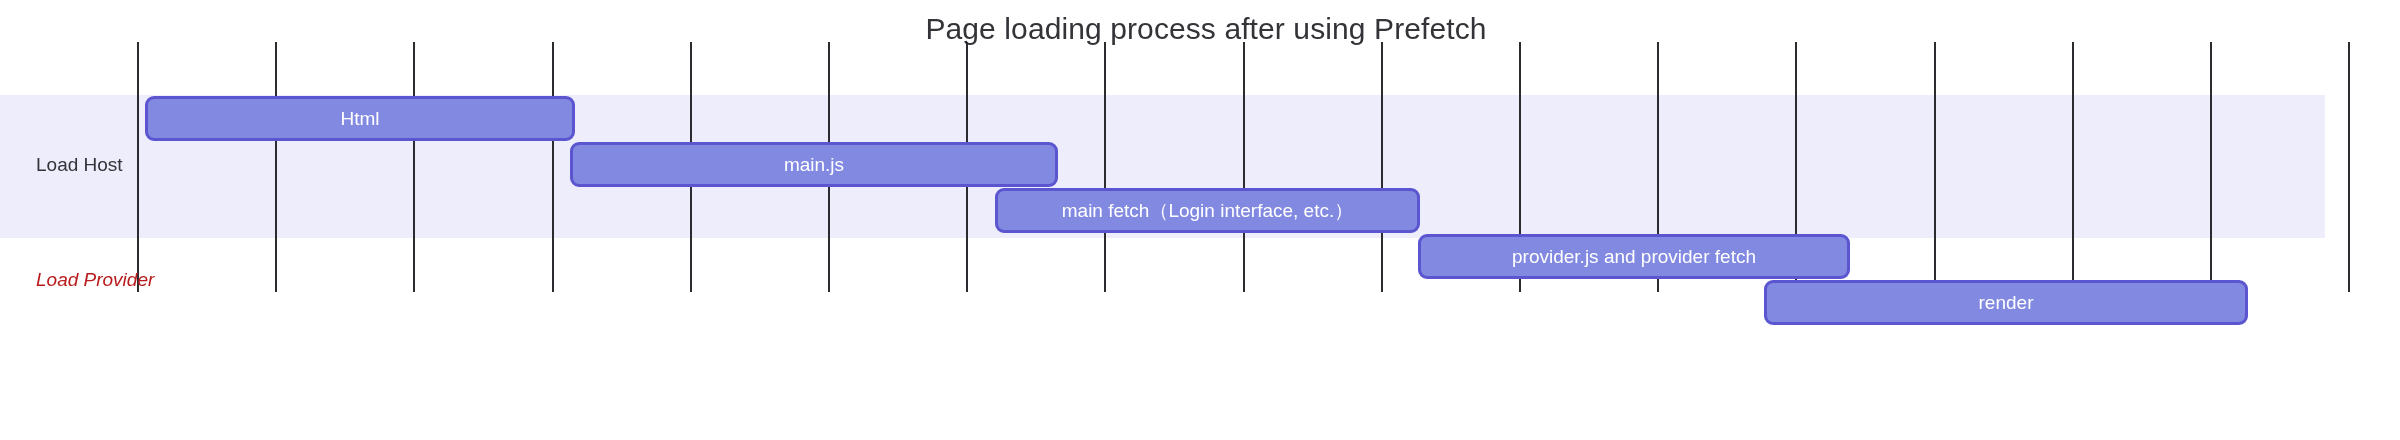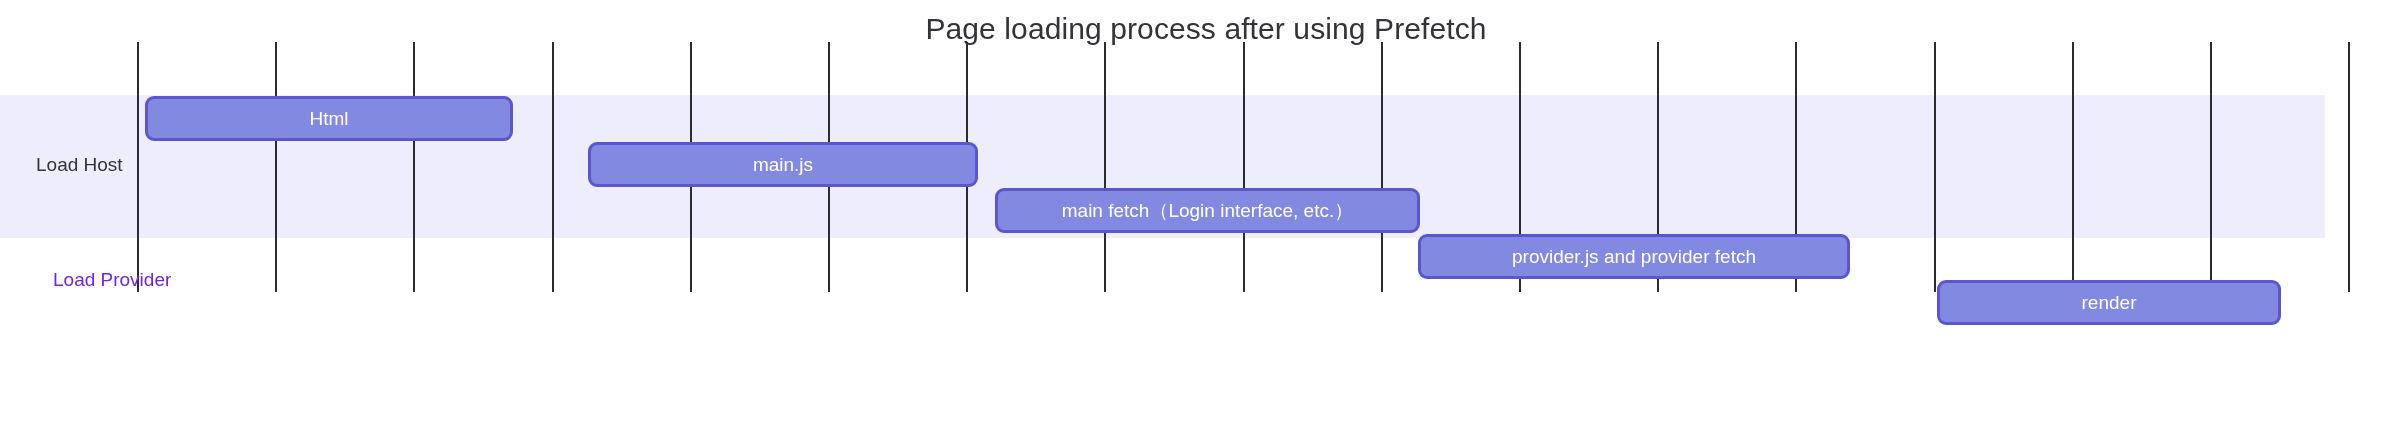--- a/index.html
+++ b/index.html
@@ -110,31 +110,31 @@
       <div class="gridline" style="left: 1242.6px; top: 42px; height: 250px; background: rgb(44, 44, 48);"></div>
       <div class="gridline" style="left: 1380.8px; top: 42px; height: 250px; background: rgb(44, 44, 48);"></div>
       <div class="gridline" style="left: 1519px; top: 42px; height: 250px; background: rgb(44, 44, 48);"></div>
       <div class="gridline" style="left: 1657.2px; top: 42px; height: 250px; background: rgb(44, 44, 48);"></div>
       <div class="gridline" style="left: 1795.4px; top: 42px; height: 250px; background: rgb(44, 44, 48);"></div>
       <div class="gridline" style="left: 1933.6px; top: 42px; height: 250px; background: rgb(44, 44, 48);"></div>
       <div class="gridline" style="left: 2071.8px; top: 42px; height: 250px; background: rgb(44, 44, 48);"></div>
       <div class="gridline" style="left: 2210px; top: 42px; height: 250px; background: rgb(44, 44, 48);"></div>
       <div class="gridline" style="left: 2348.2px; top: 42px; height: 250px; background: rgb(44, 44, 48);"></div>
       <div class="row-label" style="left: 12px; top: 164.5px; color: rgb(51, 51, 56);">Load Host</div>
-      <div class="row-label" style="left: 29px; top: 279.5px; color: #6d28d9;">Load Provider</div>
-      <div class="task-bar" style="left: 145px; width: 368px; top: 96px; height: 45px; background: rgb(130, 137, 224); border-color: rgb(91, 85, 207);">
+      <div class="row-label" style="left: 12px; top: 279.5px; color: #b91c1c; font-style: italic;">Load Provider</div>
+      <div class="task-bar" style="left: 145px; width: 430px; top: 96px; height: 45px; background: rgb(130, 137, 224); border-color: rgb(91, 85, 207);">
         <span class="task-bar-label" style="color: rgb(255, 255, 255);">Html</span>
       </div>
-      <div class="task-bar" style="left: 570px; width: 390px; top: 142px; height: 45px; background: rgb(130, 137, 224); border-color: rgb(91, 85, 207); margin-left: 18px;">
+      <div class="task-bar" style="left: 570px; width: 488px; top: 142px; height: 45px; background: rgb(130, 137, 224); border-color: rgb(91, 85, 207);">
         <span class="task-bar-label" style="color: rgb(255, 255, 255);">main.js</span>
       </div>
       <div class="task-bar" style="left: 995px; width: 425px; top: 188px; height: 45px; background: rgb(130, 137, 224); border-color: rgb(91, 85, 207);">
         <span class="task-bar-label" style="color: rgb(255, 255, 255);">main fetch（Login interface, etc.）</span>
       </div>
       <div class="task-bar" style="left: 1418px; width: 432px; top: 234px; height: 45px; background: rgb(130, 137, 224); border-color: rgb(91, 85, 207);">
         <span class="task-bar-label" style="color: rgb(255, 255, 255);">provider.js and provider fetch</span>
       </div>
-      <div class="task-bar" style="left: 1937px; width: 344px; top: 280px; height: 45px; background: rgb(130, 137, 224); border-color: rgb(91, 85, 207);">
+      <div class="task-bar" style="left: 1764px; width: 484px; top: 280px; height: 45px; background: rgb(130, 137, 224); border-color: rgb(91, 85, 207);">
         <span class="task-bar-label" style="color: rgb(255, 255, 255);">render</span>
       </div>
     </div>
 
 </div>
 
 </body></html>

